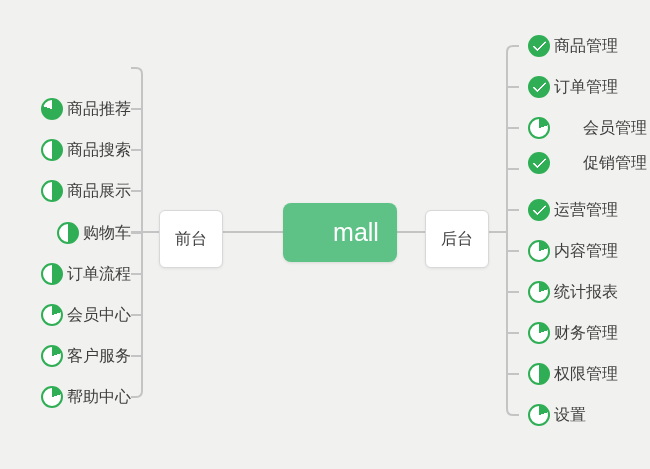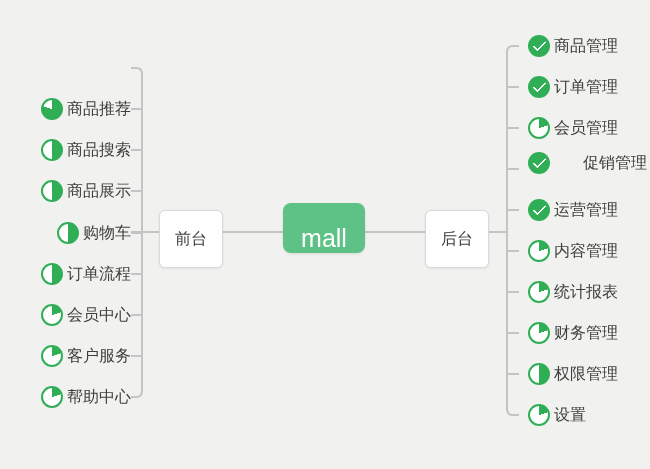--- a/index.html
+++ b/index.html
@@ -27,27 +27,28 @@
     font-size:17px;color:#3a3a3a;
     box-sizing:border-box;
     cursor:pointer;
   }
   #front-node{left:159px;top:210px;}
   #back-node{left:425px;top:210px;}
 
   #root-node{
     position:absolute;
     left:283px;top:203px;
-    width:82px;height:50px;
+    width:82px;height:59px;
     background:#5ec287;
     border-radius:8px;
     box-shadow:0 1px 3px rgba(0,0,0,0.10);
-    display:flex;align-items:flex-end;justify-content:center;
+    display:flex;align-items:center;justify-content:center;
     color:#ffffff;font-size:25px;
     cursor:pointer;
+    padding-left:32px;
   }
 
   .items-column{position:absolute;top:0;height:353px;}
   #left-items{left:0;width:131px;}
   #right-items{left:528px;width:122px;}
 
   .row{
     position:absolute;left:0;right:0;height:30px;
     display:flex;align-items:center;
     cursor:pointer;
@@ -148,21 +149,21 @@
           <span class="check-inner"></span>
         </span>
     <span class="label">商品管理</span>
   </div>
       <div class="row" style="top: 72px;">
     <span class="icon done" style="background: rgb(47, 174, 85);">
           <span class="check-inner"></span>
         </span>
     <span class="label">订单管理</span>
   </div>
-      <div class="row" style="top: 113px;">
+      <div class="row" style="top: 113px; gap: 29px;">
     <span class="icon pie" style="border-color: rgb(47, 174, 85); background: conic-gradient(rgb(47, 174, 85) 0deg, rgb(47, 174, 85) 20%, rgb(255, 255, 255) 20%, rgb(255, 255, 255) 100%);"></span>
     <span class="label">会员管理</span>
   </div>
       <div class="row" style="top: 148px; gap: 29px;">
     <span class="icon done" style="background: rgb(47, 174, 85);">
           <span class="check-inner"></span>
         </span>
     <span class="label">促销管理</span>
   </div>
       <div class="row" style="top: 195px;">

